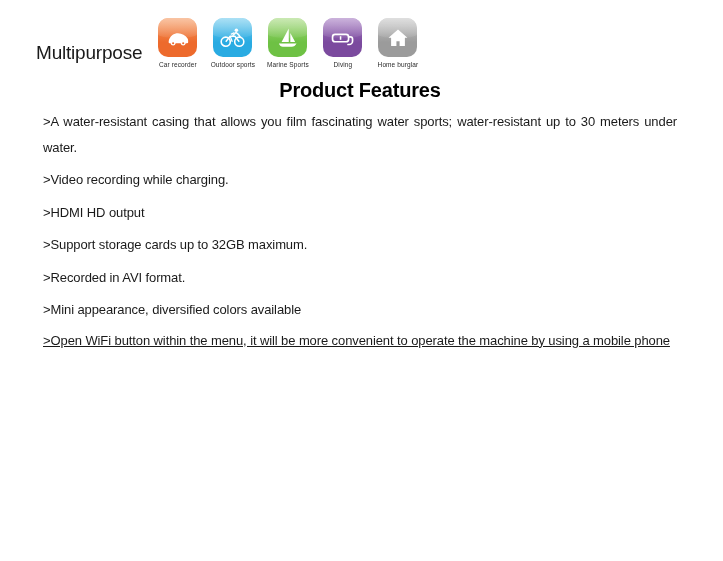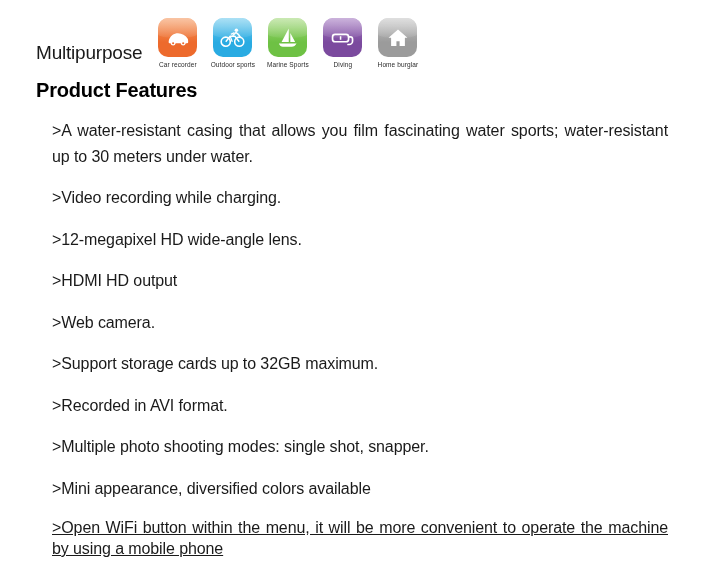--- a/index.html
+++ b/index.html
@@ -92,27 +92,28 @@
     top: 79px;
     width: 648px;
   }
 
   .section-heading {
     font-size: 20px;
     font-weight: bold;
     color: #000000;
     margin: 0 0 6px 0;
     letter-spacing: -0.2px;
+    text-align: center;
   }
 
   .feature-line {
-    font-size: 16px;
+    font-size: 13px;
     line-height: 25.5px;
     color: #1a1a1a;
-    margin: 16px;
+    margin: 7px;
     letter-spacing: -0.1px;
   }
 
   .feature-line.justified {
     text-align: justify;
     text-align-last: left;
   }
   .feature-line.justified.tight {
     line-height: 21px;
     text-decoration: underline;
@@ -198,23 +199,20 @@
       </div>
 
     </div>
   </div>
 
   <div class="content">
     <h2 class="section-heading">Product Features</h2>
 
     <p class="feature-line justified">&gt;A water-resistant casing that allows you film fascinating water sports; water-resistant up to 30 meters under water.</p>
     <p class="feature-line">&gt;Video recording while charging.</p>
-    <p class="feature-line">&gt;12-megapixel HD wide-angle lens.</p>
     <p class="feature-line">&gt;HDMI HD output</p>
-    <p class="feature-line">&gt;Web camera.</p>
     <p class="feature-line">&gt;Support storage cards up to 32GB maximum.</p>
     <p class="feature-line">&gt;Recorded in AVI format.</p>
-    <p class="feature-line">&gt;Multiple photo shooting modes: single shot, snapper.</p>
     <p class="feature-line">&gt;Mini appearance, diversified colors available</p>
     <p class="feature-line justified tight">&gt;Open WiFi button within the menu, it will be more convenient to operate the machine by using a mobile phone</p>
   </div>
 
 </div>
 
 </body></html>

